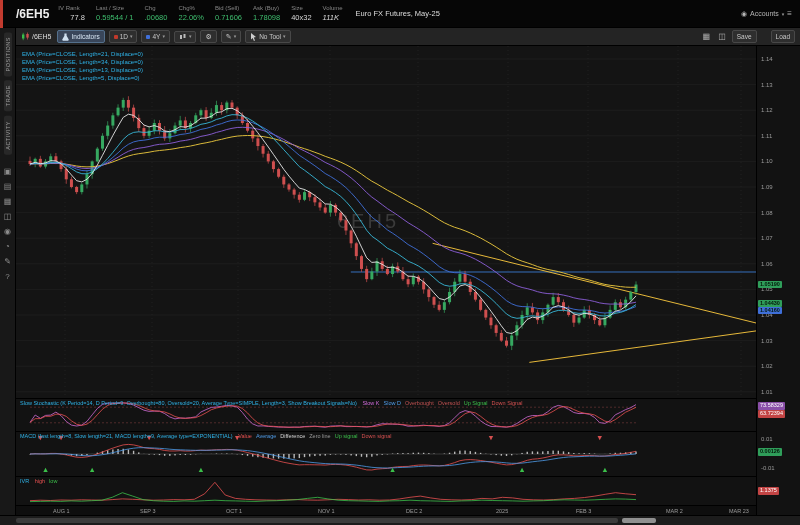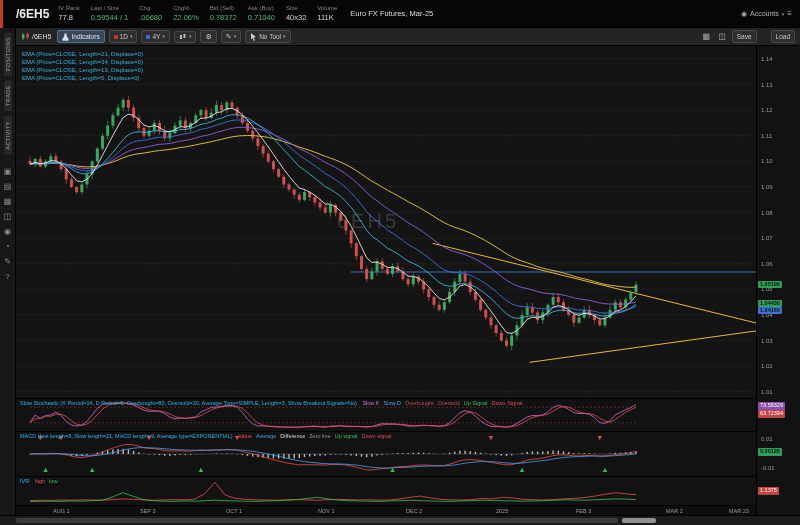--- a/index.html
+++ b/index.html
@@ -58,52 +58,52 @@
 <body>
 
 <div class="app">
 
   <div class="header">
     <div class="alert-bar"></div>
     <div class="symbol">/6EH5</div>
     <div style="display:flex;gap:11px;align-items:center;">
         <div class="hfield">
           <span class="hlabel">IV Rank</span>
-          <span class="hvalue" style="color: rgb(216, 216, 216);">77.8</span>
+          <span class="hvalue" style="color: rgb(216, 216, 216); margin-left: 12px;">77.8</span>
         </div>
         <div class="hfield">
           <span class="hlabel">Last / Size</span>
           <span class="hvalue" style="color: rgb(63, 191, 111);">0.59544 / 1</span>
         </div>
         <div class="hfield">
           <span class="hlabel">Chg</span>
           <span class="hvalue" style="color: rgb(63, 191, 111);">.00680</span>
         </div>
         <div class="hfield">
           <span class="hlabel">Chg%</span>
           <span class="hvalue" style="color: rgb(63, 191, 111);">22.06%</span>
         </div>
         <div class="hfield">
           <span class="hlabel">Bid (Sell)</span>
-          <span class="hvalue" style="color: rgb(63, 191, 111);">0.78372</span>
+          <span class="hvalue" style="color: rgb(63, 191, 111);">0.71606</span>
         </div>
         <div class="hfield">
           <span class="hlabel">Ask (Buy)</span>
-          <span class="hvalue" style="color: rgb(63, 191, 111);">0.71040</span>
+          <span class="hvalue" style="color: rgb(63, 191, 111);">1.78098</span>
         </div>
         <div class="hfield">
           <span class="hlabel">Size</span>
           <span class="hvalue" style="color: rgb(216, 216, 216);">40x32</span>
         </div>
         <div class="hfield">
           <span class="hlabel">Volume</span>
-          <span class="hvalue" style="color: rgb(216, 216, 216);">111K</span>
+          <span class="hvalue" style="color: rgb(216, 216, 216); font-style: italic;">111K</span>
         </div>
       </div>
-    <div class="desc">Euro FX Futures, Mar-25</div>
+    <div class="desc">Euro FX Futures, May-25</div>
     <div class="accounts">
       <span>◉</span>
       <span>Accounts</span>
       <span class="caret">▾</span>
       <span style="font-size:8px;">≡</span>
     </div>
   </div>
 
   <div class="toolbar">
     <div class="tsym">

